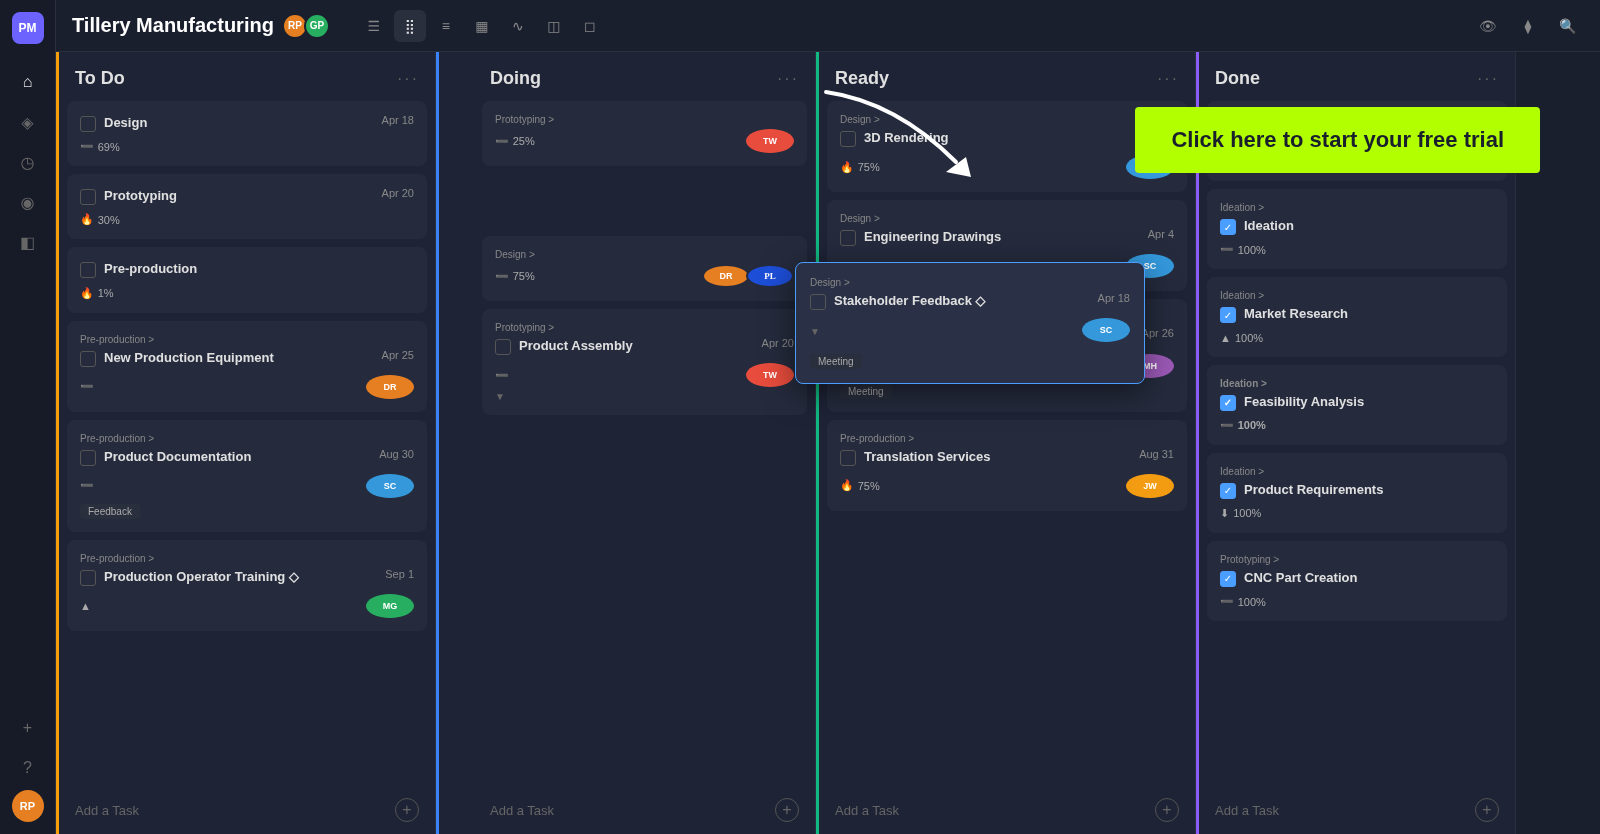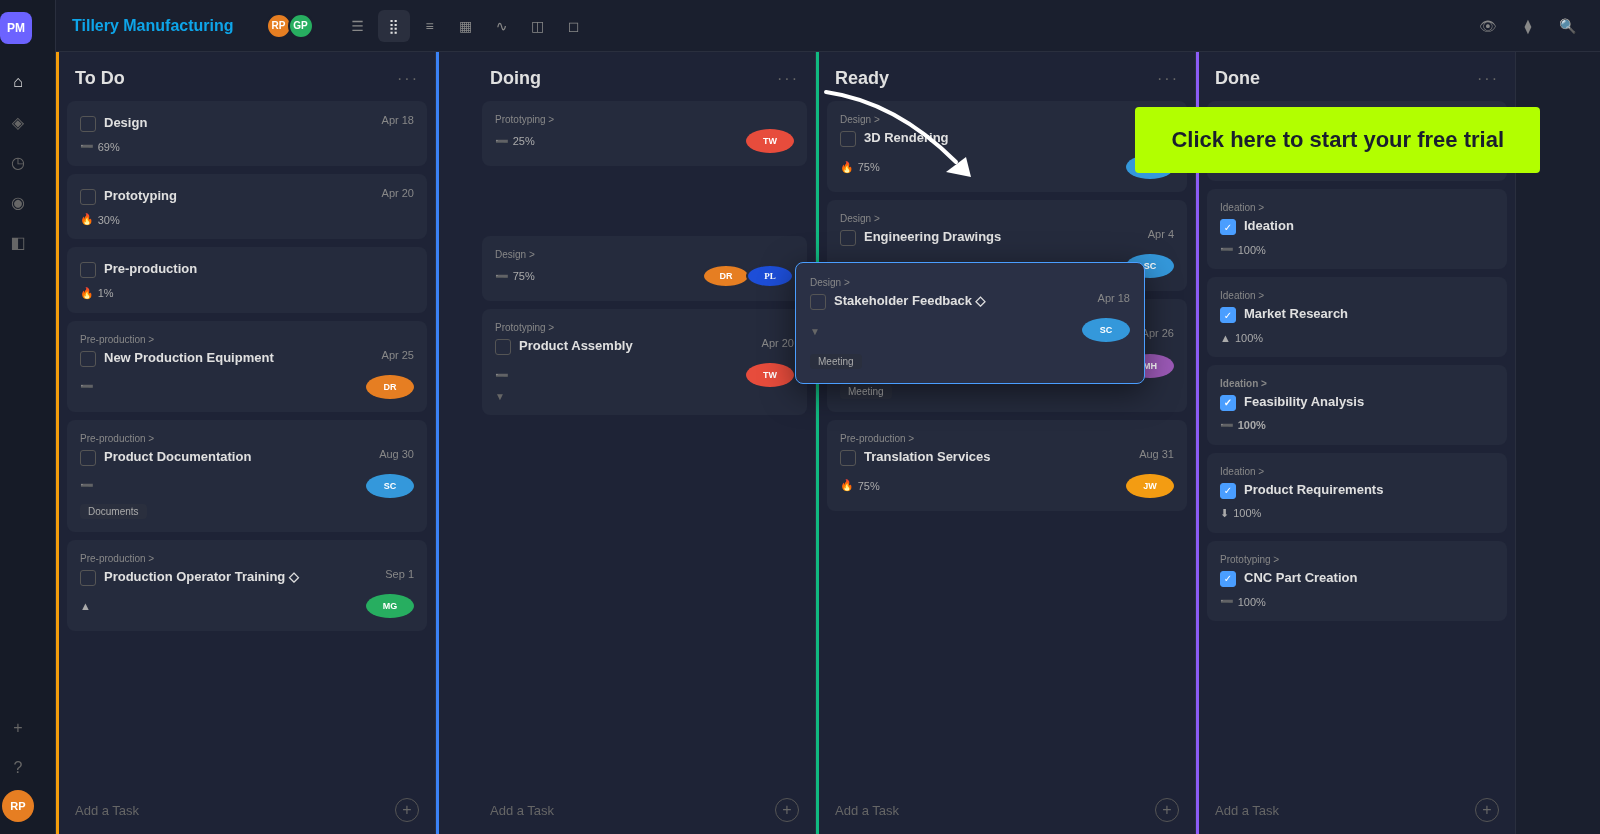--- a/index.html
+++ b/index.html
@@ -12,21 +12,21 @@
       overflow: hidden;
       display: flex;
     }
 
     
     .sidebar {
       width: 56px;
       background: #161b27;
       display: flex;
       flex-direction: column;
-      align-items: flex-start;
+      align-items: center;
       padding: 12px 0;
       gap: 4px;
       border-right: 1px solid #2a2f3e;
       flex-shrink: 0;
       z-index: 10;
     }
     .sidebar-logo {
       width: 32px; height: 32px;
       background: #6c63ff;
       border-radius: 8px;
@@ -68,24 +68,24 @@
       height: 52px;
       background: #1a1f2e;
       display: flex;
       align-items: center;
       padding: 0 16px;
       border-bottom: 1px solid #2a2f3e;
       gap: 12px;
       flex-shrink: 0;
     }
     .header-title {
-      font-size: 16px;
+      font-size: 20px;
       font-weight: 600;
-      color: #0ea5e9;
-      margin-right: 24px;
+      color: #ffffff;
+      margin-right: 0;
     }
     .header-avatars {
       display: flex;
       gap: -4px;
     }
     .avatar-sm {
       width: 26px; height: 26px;
       border-radius: 50%;
       display: flex; align-items: center; justify-content: center;
       font-size: 10px; font-weight: bold; color: #fff;
@@ -451,21 +451,21 @@
             <div class="card-checkbox"></div>
             <span class="card-title">Product Documentation</span>
             <span class="card-date">Aug 30</span>
           </div>
           <div class="card-meta">
             <div class="card-progress">
               <span>➖</span>
             </div>
             <div class="card-avatar" style="background:#3498db;">SC</div>
           </div>
-          <div><span class="card-tag">Documents</span></div>
+          <div><span class="card-tag">Feedback</span></div>
         </div>
 
         <div class="task-card">
           <div class="card-parent">Pre-production &gt;</div>
           <div class="card-top">
             <div class="card-checkbox"></div>
             <span class="card-title">Production Operator Training ◇</span>
             <span class="card-date">Sep 1</span>
           </div>
           <div class="card-meta">

